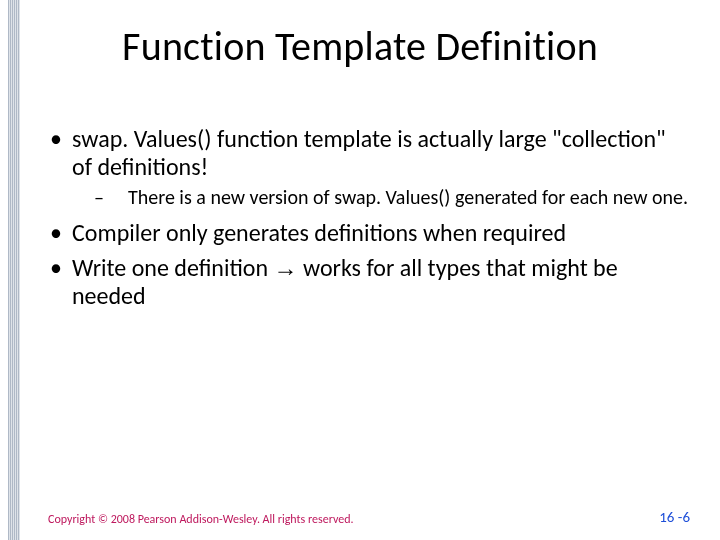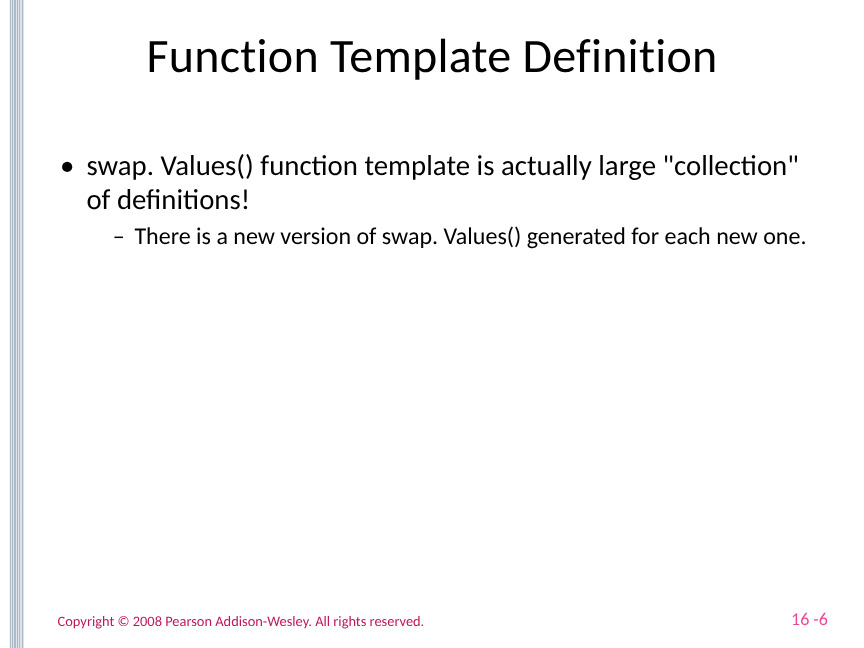--- a/index.html
+++ b/index.html
@@ -65,20 +65,21 @@
     position: absolute;
     left: 2px;
     top: 0;
     font-size: 24px;
   }
   ul.level2 {
     list-style: none;
     margin: 4px 0 10px 0;
     padding: 0 0 0 22px;
     font-size: 20px;
+    text-align: right;
   }
   ul.level2 > li {
     position: relative;
     padding-left: 18px;
   }
   ul.level2 > li::before {
     content: "–";
     position: absolute;
     left: 0;
     top: 0;
@@ -88,21 +89,21 @@
     bottom: 14px;
     left: 48px;
     font-size: 12px;
     color: #be185d;
   }
   .pagenum {
     position: absolute;
     bottom: 14px;
     right: 30px;
     font-size: 15px;
-    color: #ec4899;
+    color: #1d4ed8;
   }
   .arrow {
     font-family: "Segoe UI Symbol", Arial, sans-serif;
   }
 </style>
 </head>
 <body>
 
 <div class="slide">
 
@@ -113,19 +114,25 @@
   <div class="body">
     <ul class="level1">
       <li>
         <span>swap. Values() function template is actually large "collection" of definitions!</span>
         <ul class="level2">
           <li>
             <span>There is a new version of swap. Values() generated for each new one.</span>
           </li>
         </ul>
       </li>
+      <li>
+        <span>Compiler only generates definitions when required</span>
+      </li>
+      <li>
+        <span>Write one definition </span><span class="arrow">→</span><span> works for all types that might be needed</span>
+      </li>
     </ul>
   </div>
 
   <div class="copyright">Copyright © 2008 Pearson Addison-Wesley. All rights reserved.</div>
   <div class="pagenum">16 -6</div>
 
 </div>
 
 </body></html>

